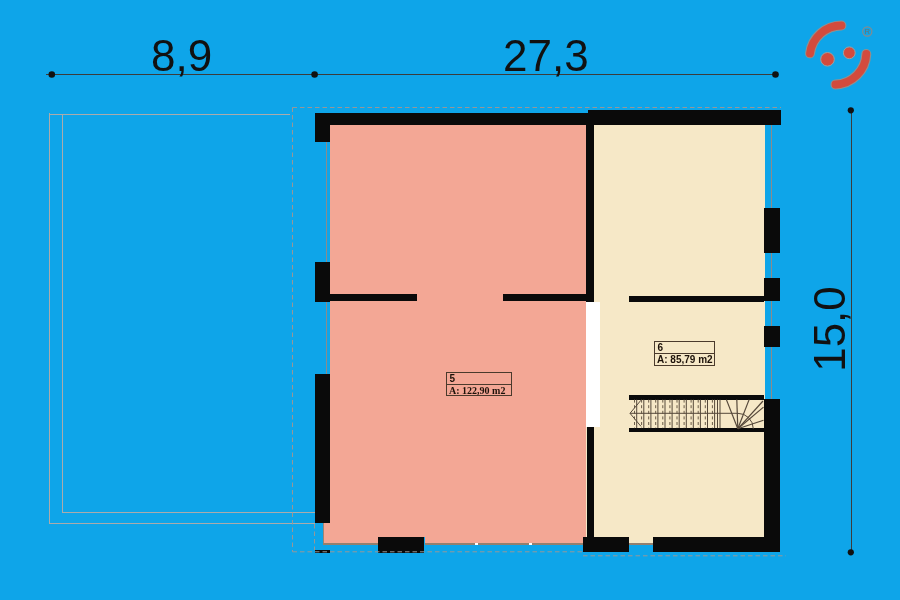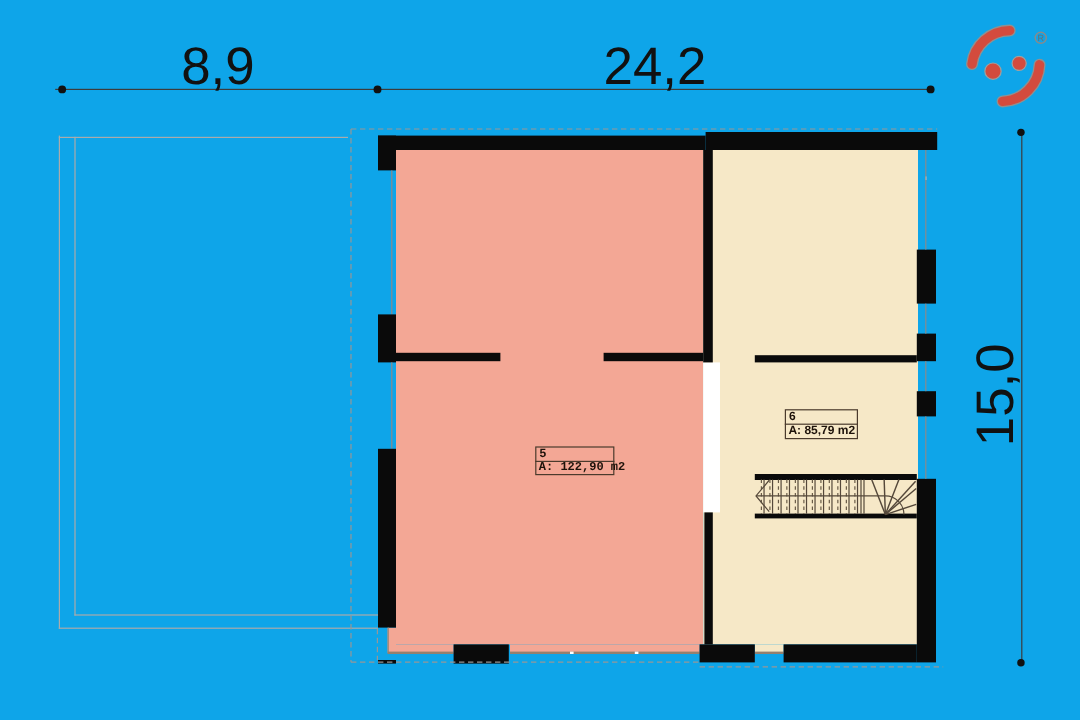--- a/index.html
+++ b/index.html
@@ -16,21 +16,21 @@
   <div class="abs" style="left:49px;top:112.5px;width:1px;height:411px;background:#ababab;"></div>
   <div class="abs" style="left:62px;top:113.5px;width:1px;height:399px;background:#ababab;"></div>
   <div class="abs" style="left:49px;top:113.5px;width:241px;height:1px;background:#ababab;"></div>
   <div class="abs" style="left:49px;top:523px;width:266px;height:1px;background:#ababab;"></div>
   <div class="abs" style="left:62px;top:512px;width:253px;height:1px;background:#ababab;"></div>
 
   <div class="abs" style="left:46px;top:74px;width:730px;height:1px;background:#3c3c3c;"></div>
 
   <div class="dim" style="left:151px;top:33.5px;">8,9</div>
 
-  <div class="dim" style="left:503px;top:33.5px;">24,2</div>
+  <div class="dim" style="left:503px;top:33.5px;">27,3</div>
 
   <div class="abs" style="left:850.5px;top:110px;width:1px;height:442px;background:#3c3c3c;"></div>
 
   <div class="dim" id="v-dim" style="left:0;top:0;transform:translate(787.5px,307px) rotate(-90deg);transform-origin:center;">15,0</div>
 
   <div class="abs" style="left:330px;top:125px;width:256px;height:412px;background:#f3a795;"></div>
   <div class="abs" style="left:323px;top:523px;width:7px;height:21px;background:#f3a795;"></div>
   <div class="abs" style="left:330px;top:537px;width:48px;height:6.5px;background:#f3a795;"></div>
   <div class="abs" style="left:424.5px;top:537px;width:158px;height:6.5px;background:#f3a795;"></div>
 
@@ -97,21 +97,21 @@
 
   <div class="wall" style="left:629px;top:295.5px;width:135.4px;height:6.5px;"></div>
 
   <div class="wall" style="left:628.5px;top:395.4px;width:135.1px;height:4.2px;"></div>
 
   <div class="wall" style="left:628.5px;top:428.1px;width:135.1px;height:4.3px;"></div>
 
   <div class="abs" style="left:445.5px;top:372px;width:66px;height:24px;border:1px solid #4a3a2c;box-sizing:border-box;"></div>
   <div class="abs" style="left:445.5px;top:384px;width:66px;height:1px;background:#4a3a2c;"></div>
   <div class="abs" style="left:449.5px;top:373.5px;font-family:'Liberation Sans',sans-serif;font-weight:bold;font-size:10px;line-height:1;color:#1d120a;">5</div>
-  <div class="abs" style="left:449px;top:385.5px;font-family:Liberation Mono, monospace;font-weight:bold;font-size:10px;line-height:1;color:#1d120a;white-space:nowrap;">A: 122,90 m2</div>
+  <div class="abs" style="left:449px;top:385.5px;font-family:Liberation Serif, serif;font-weight:bold;font-size:10px;line-height:1;color:#1d120a;white-space:nowrap;">A: 122,90 m2</div>
 
   <div class="abs" style="left:653.5px;top:341px;width:61px;height:25px;border:1px solid #4a3a2c;box-sizing:border-box;"></div>
   <div class="abs" style="left:653.5px;top:353px;width:61px;height:1px;background:#4a3a2c;"></div>
   <div class="abs" style="left:657.5px;top:342.5px;font-family:'Liberation Sans',sans-serif;font-weight:bold;font-size:10px;line-height:1;color:#1d120a;">6</div>
   <div class="abs" style="left:657px;top:354.5px;font-family:'Liberation Sans',sans-serif;font-weight:bold;font-size:10px;line-height:1;color:#1d120a;white-space:nowrap;">A: 85,79 m2</div>
 
   <svg class="abs" style="left:0;top:0;" width="900" height="600" viewBox="0 0 900 600">
 
     <g stroke="#979797" stroke-width="1" fill="none" stroke-dasharray="4.5 3">
       <line x1="292.5" y1="107.5" x2="781" y2="107.5"></line>

